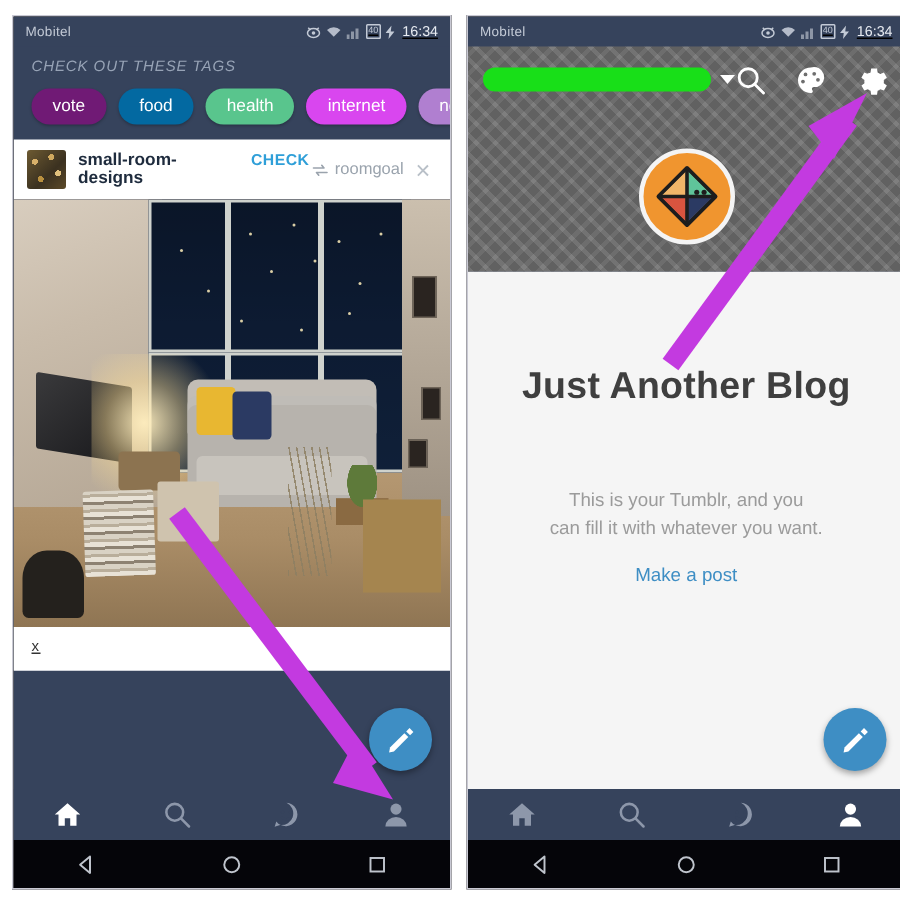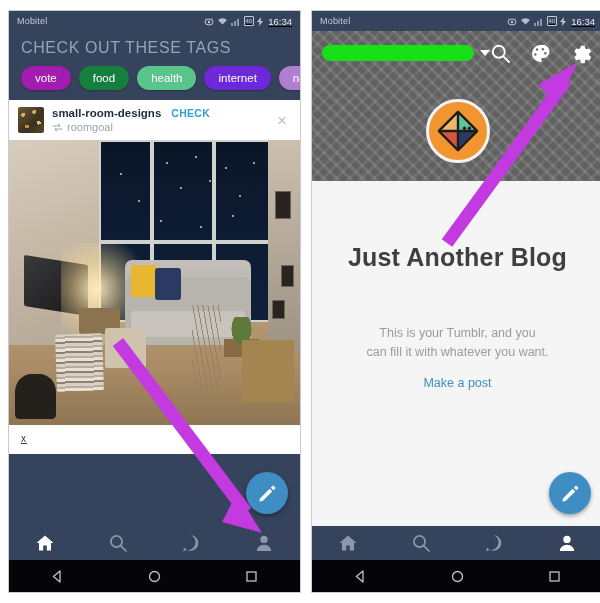--- a/index.html
+++ b/index.html
@@ -19,35 +19,35 @@
   .statusbar.dark{background:#36435c;}
   .carrier{color:#c3cad6;font-size:9px;letter-spacing:.2px;}
   .status-icons{margin-left:auto;display:flex;align-items:center;gap:3px;text-decoration:underline;}
   .sicon{display:inline-block;color:#c3cad6;font-size:8.5px;line-height:1;}
   .sbatt{border:1px solid #c3cad6;border-radius:1px;font-size:6px;padding:0 1px;color:#c3cad6;line-height:8px;}
   .stime{color:#e7ebf1;font-size:9.5px;margin-left:2px;}
   svg{display:block;}
 
   
   .tags-header{background:#36435c;padding:8px 12px 10px 12px;}
-  .tags-title{color:#97a3b6;font-size:16px;letter-spacing:.6px;margin-bottom:9px;}
+  .tags-title{color:#97a3b6;font-size:10px;letter-spacing:.6px;margin-bottom:9px;font-style:italic;}
   .tags-row{display:flex;gap:8px;align-items:center;}
   .tag{border-radius:14px;color:#fff;font-size:11.5px;padding:6px 14px;white-space:nowrap;box-shadow:0 1px 2px rgba(0,0,0,.25);}
 
   
   .post{background:#fff;}
   .post-head{display:flex;align-items:center;padding:7px 9px;gap:8px;}
   .avatar-thumb{width:26px;height:26px;flex:0 0 26px;border-radius:2px;
     background:
       radial-gradient(circle at 20% 30%, #d8b06a 0 2px, transparent 2px),
       radial-gradient(circle at 62% 18%, #cfa85e 0 2px, transparent 2px),
       radial-gradient(circle at 80% 60%, #e0c07c 0 2px, transparent 2px),
       radial-gradient(circle at 35% 75%, #b9903f 0 2px, transparent 2px),
       linear-gradient(135deg,#6d5a32,#3b3120 60%,#5c4a28);}
-  .post-meta{display:flex;flex-direction:column;gap:2px;min-width:0;}
+  .post-meta{display:flex;flex-direction:row;gap:2px;min-width:0;}
   .pm-top{display:flex;align-items:baseline;gap:10px;}
   .blogname{font-size:11.5px;font-weight:bold;color:#1e2b3d;}
   .follow{font-size:10.5px;color:#2f9fd8;font-weight:bold;letter-spacing:.3px;}
   .reblog{font-size:11px;color:#9aa3ad;display:flex;align-items:center;gap:4px;}
   .close-x{margin-left:auto;color:#b9c0c8;font-size:17px;line-height:1;padding-right:4px;}
 
   
   .photo{position:relative;height:285px;overflow:hidden;background:#14131a;}
   .wall{position:absolute;left:0;top:0;width:34%;height:72%;
     background:linear-gradient(160deg,#d8cdbe 0%,#c9bcab 40%,#b5a795 100%);}
@@ -151,24 +151,24 @@
                 <path d="M4 0 L0 5 H2.5 L2 9 L6 4 H3.5 Z" fill="#c3cad6"></path>
               </svg>
           </span>
           <span class="stime">16:34</span>
         </span>
       </div>
 
       <div class="tags-header">
         <div class="tags-title">CHECK OUT THESE TAGS</div>
         <div class="tags-row">
-          <span class="tag" style="background:#a21caf">vote</span>
-          <span class="tag" style="background:#15803d">food</span>
+          <span class="tag" style="background:#701a75">vote</span>
+          <span class="tag" style="background:#0369a1">food</span>
           <span class="tag" style="background:#59c58d">health</span>
-          <span class="tag" style="background:#6d28d9">internet</span>
+          <span class="tag" style="background:#d946ef">internet</span>
           <span class="tag" style="background:#b07fd0">new</span>
         </div>
       </div>
 
       <div class="post">
         <div class="post-head">
           <div class="avatar-thumb"></div>
           <div class="post-meta">
             <div class="pm-top">
               <span class="blogname">small-room-designs</span>

